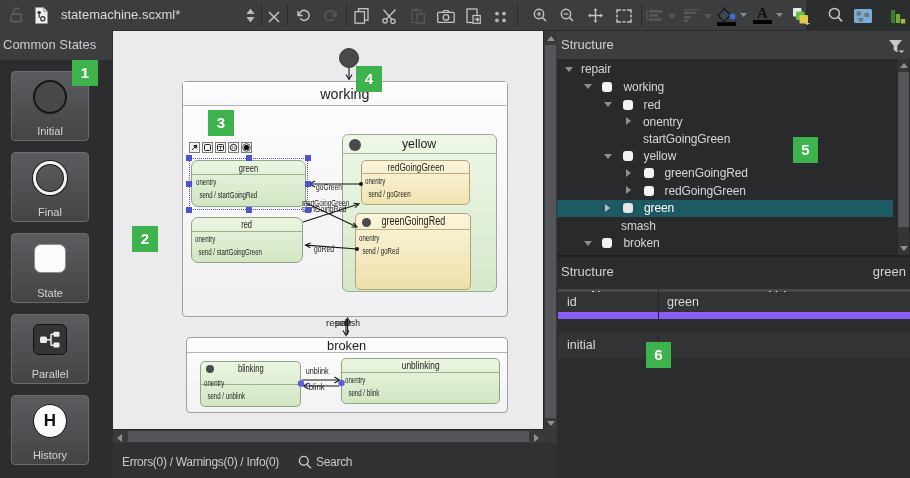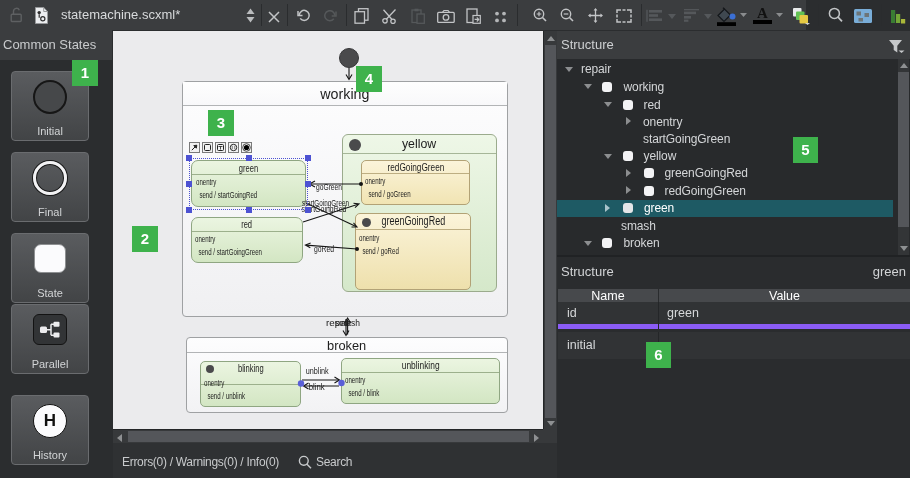--- a/index.html
+++ b/index.html
@@ -183,21 +183,21 @@
         <span>Initial</span>
       </div>
     <div class="pbtn" style="top:203px">
         <div class="ab" style="left:22px;top:10px;width:32px;height:29px;border-radius:7px;background:#fbfbfd;border:1px solid #8e9092"></div>
         <span>State</span>
       </div>
     <div class="pbtn" style="top:122px">
         <div class="ab" style="left:21px;top:8px;width:34px;height:34px;border-radius:50%;background:transparent;border:3.5px solid #f2f2f4;box-shadow:0 0 0 1px #161616, inset 0 0 0 1px #161616"></div>
         <span>Final</span>
       </div>
-    <div class="pbtn" style="top:274px">
+    <div class="pbtn" style="top:284px">
         <div class="ab" style="left:21px;top:9px;width:34px;height:31px;border-radius:6px;background:#323436;border:1.5px solid #131313"></div>
         <svg class="ab" style="left:27px;top:15px" width="22" height="19" viewBox="0 0 22 19">
           <rect x="1" y="6.5" width="7" height="6.5" rx="1.5" fill="#ececee"></rect>
           <path d="M8 9.7h4M12 4.2v11M12 4.2h3M12 15.2h3" stroke="#ececee" stroke-width="1.5" fill="none"></path>
           <rect x="14.5" y="1.8" width="6" height="5" rx="1" fill="#ececee"></rect>
           <rect x="14.5" y="12.6" width="6" height="5" rx="1" fill="#ececee"></rect>
         </svg>
         <span>Parallel</span>
       </div>
     <div class="pbtn" style="top:365px">
@@ -404,21 +404,21 @@
     </div>
   </div>
   <div id="attrs">
     <div class="ab" style="left:4px;top:0;height:30px;line-height:30px;font-size:13px;color:#d2d4d6">Structure</div>
     <div class="ab" style="right:4px;top:0;height:30px;line-height:30px;font-size:13px;color:#d2d4d6">green</div>
     <div class="ab" style="left:1px;top:32px;width:352px;height:15px;background:#47494c;color:#ffffff;font-size:12.5px">
       <div class="ab" style="left:0;top:0;width:100px;text-align:center;line-height:15px">Name</div>
       <div class="ab" style="left:101px;top:0;width:251px;text-align:center;line-height:15px">Value</div>
       <div class="ab" style="left:100px;top:0;width:1px;height:15px;background:#2a2c2e"></div>
     </div>
-    <div class="arow" style="top:45px;border-bottom:5px solid #8b5cf6">
+    <div class="arow" style="top:35px;border-bottom:7px solid #8b5cf6">
         <span style="left:9px">id</span>
         <span style="left:109px">green</span>
         <div class="ab" style="left:100px;top:0;width:1px;height:27px;background:#242628"></div>
       </div>
     <div class="arow" style="top:74.5px">
         <span style="left:9px">initial</span>
         <div class="ab" style="left:100px;top:0;width:1px;height:27px;background:#242628"></div>
       </div>
   </div>
   <div class="badge" style="left:72px;top:60px">1</div>

